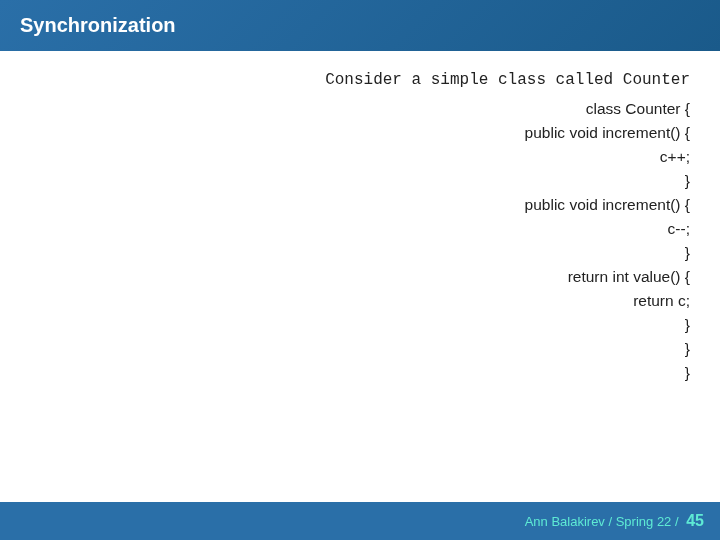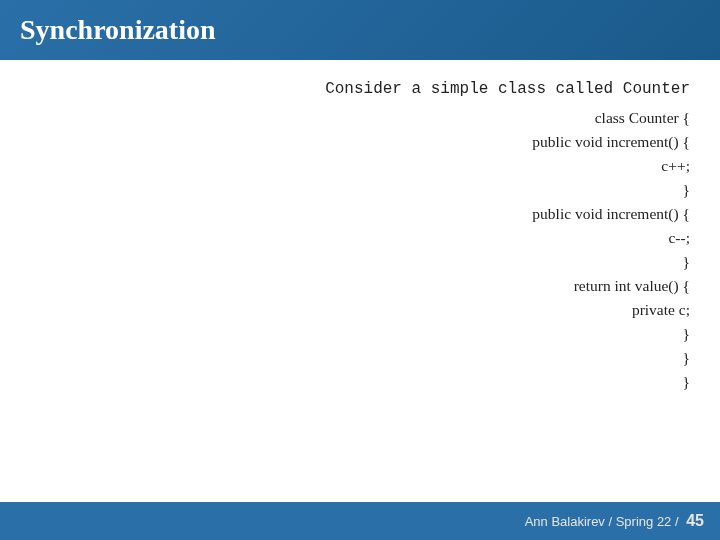--- a/index.html
+++ b/index.html
@@ -18,41 +18,41 @@
 
     .header {
       background-color: #2a6fa8;
       background: linear-gradient(135deg, #2a6fa8 0%, #1a5a8a 100%);
       padding: 14px 20px;
       margin-bottom: 0;
     }
 
     .header-title {
       color: #ffffff;
-      font-size: 28px;
+      font-size: 20px;
       font-weight: bold;
-      font-family: Liberation Serif, serif;
+      font-family: Liberation Sans, sans-serif;
     }
 
     .content {
       padding: 20px 30px 20px 30px;
       background-color: #ffffff;
       flex: 1;
       text-align: right;
     }
 
     .intro-text {
       font-family: 'Courier New', Courier, monospace;
       font-size: 16px;
       color: #222222;
       margin-bottom: 8px;
     }
 
     .code-block {
-      font-family: Liberation Serif, serif;
+      font-family: Liberation Sans, sans-serif;
       font-size: 15.5px;
       color: #222222;
       line-height: 1.55;
       margin-left: 10px;
     }
 
     .code-line {
       display: block;
       white-space: pre;
     }
@@ -64,21 +64,21 @@
       right: 0;
       height: 38px;
       background-color: #2a6fa8;
       display: flex;
       align-items: center;
       justify-content: flex-end;
       padding-right: 16px;
     }
 
     .slide-info {
-      color: #e5e5e5;
+      color: #5eead4;
       font-size: 13px;
       font-family: Arial, sans-serif;
     }
 
     .page-number {
       font-weight: bold;
       font-size: 16px;
       margin-left: 4px;
     }
   </style>
@@ -93,21 +93,21 @@
   <div class="intro-text">Consider a simple class called Counter</div>
   <div class="code-block">
     <span class="code-line">class Counter {</span>
     <span class="code-line">    public void increment() {</span>
     <span class="code-line">        c++;</span>
     <span class="code-line">    }</span>
     <span class="code-line">    public void increment() {</span>
     <span class="code-line">        c--;</span>
     <span class="code-line">    }</span>
     <span class="code-line">    return int value() {</span>
-    <span class="code-line">        private c;</span>
+    <span class="code-line">        return c;</span>
     <span class="code-line">    }</span>
     <span class="code-line">}</span>
   </div>
   <div class="code-block">
     <span class="code-line">}</span>
   </div>
 </div>
 
 <div class="bottom-bar">
   <span class="slide-info">

